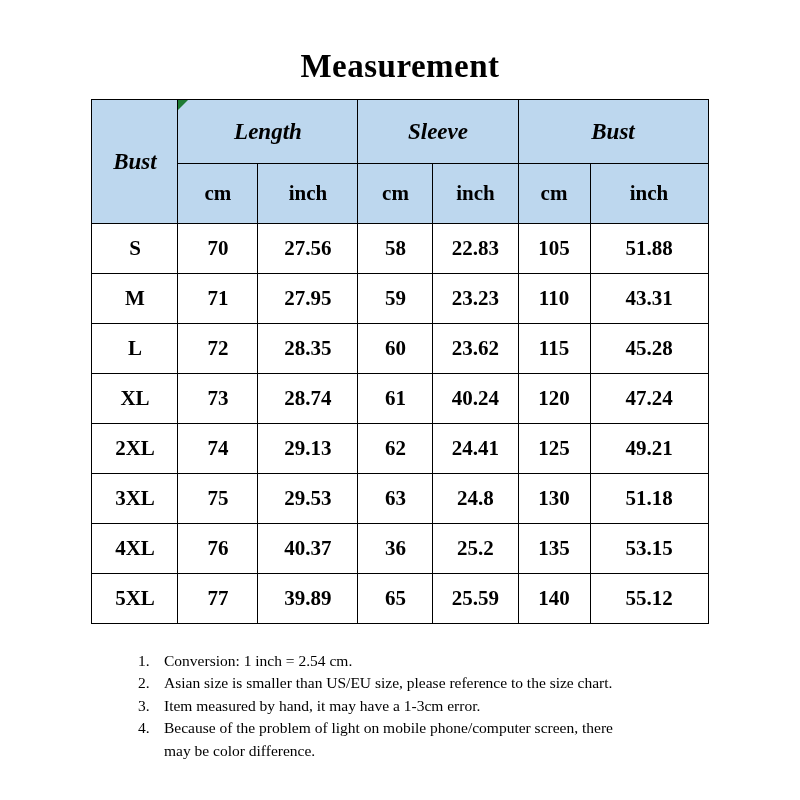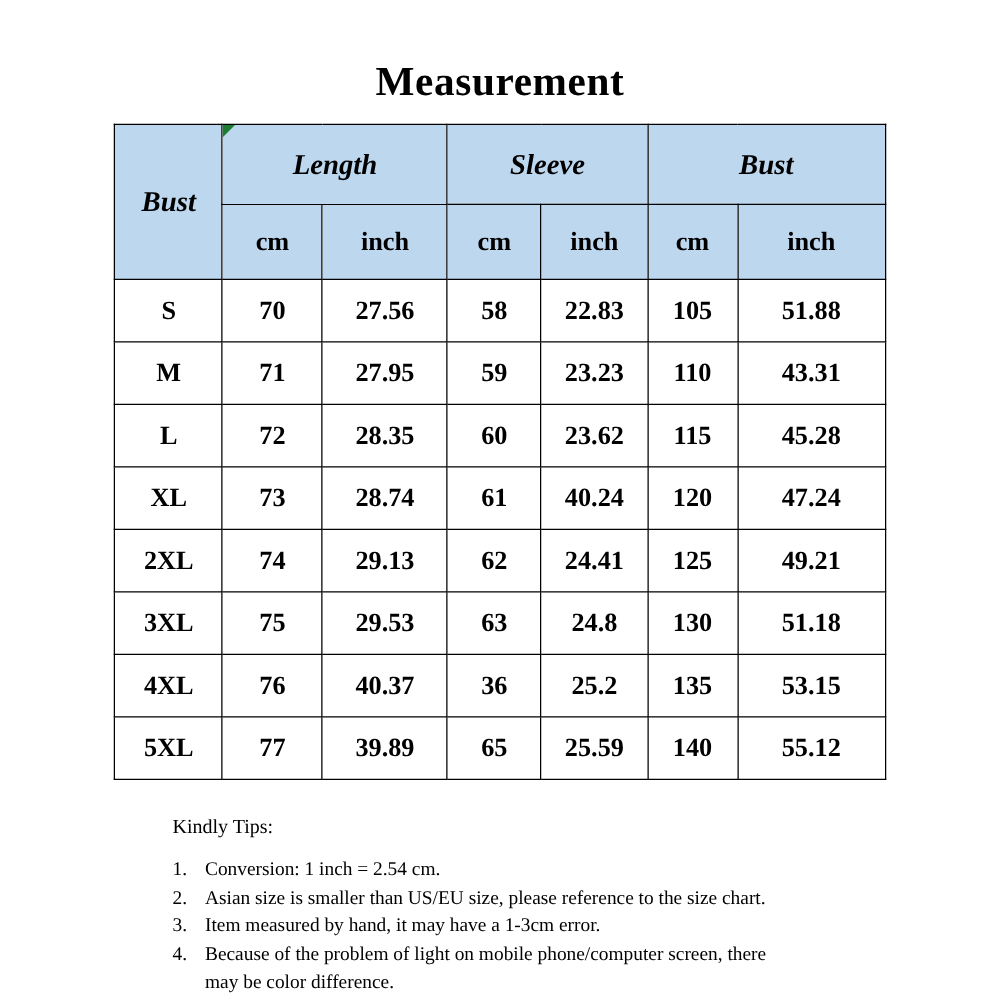--- a/index.html
+++ b/index.html
@@ -167,21 +167,20 @@
         <td>39.89</td>
         <td>65</td>
         <td>25.59</td>
         <td>140</td>
         <td>55.12</td>
       </tr>
     </tbody>
   </table>
 
   <div class="tips">
-    <div class="tips-heading">Kindly Tips:</div>
     <div class="tip">
       <span class="tip-num">1.</span>
       <span class="tip-text">Conversion: 1 inch = 2.54 cm.</span>
     </div>
     <div class="tip">
       <span class="tip-num">2.</span>
       <span class="tip-text">Asian size is smaller than US/EU size, please reference to the size chart.</span>
     </div>
     <div class="tip">
       <span class="tip-num">3.</span>

